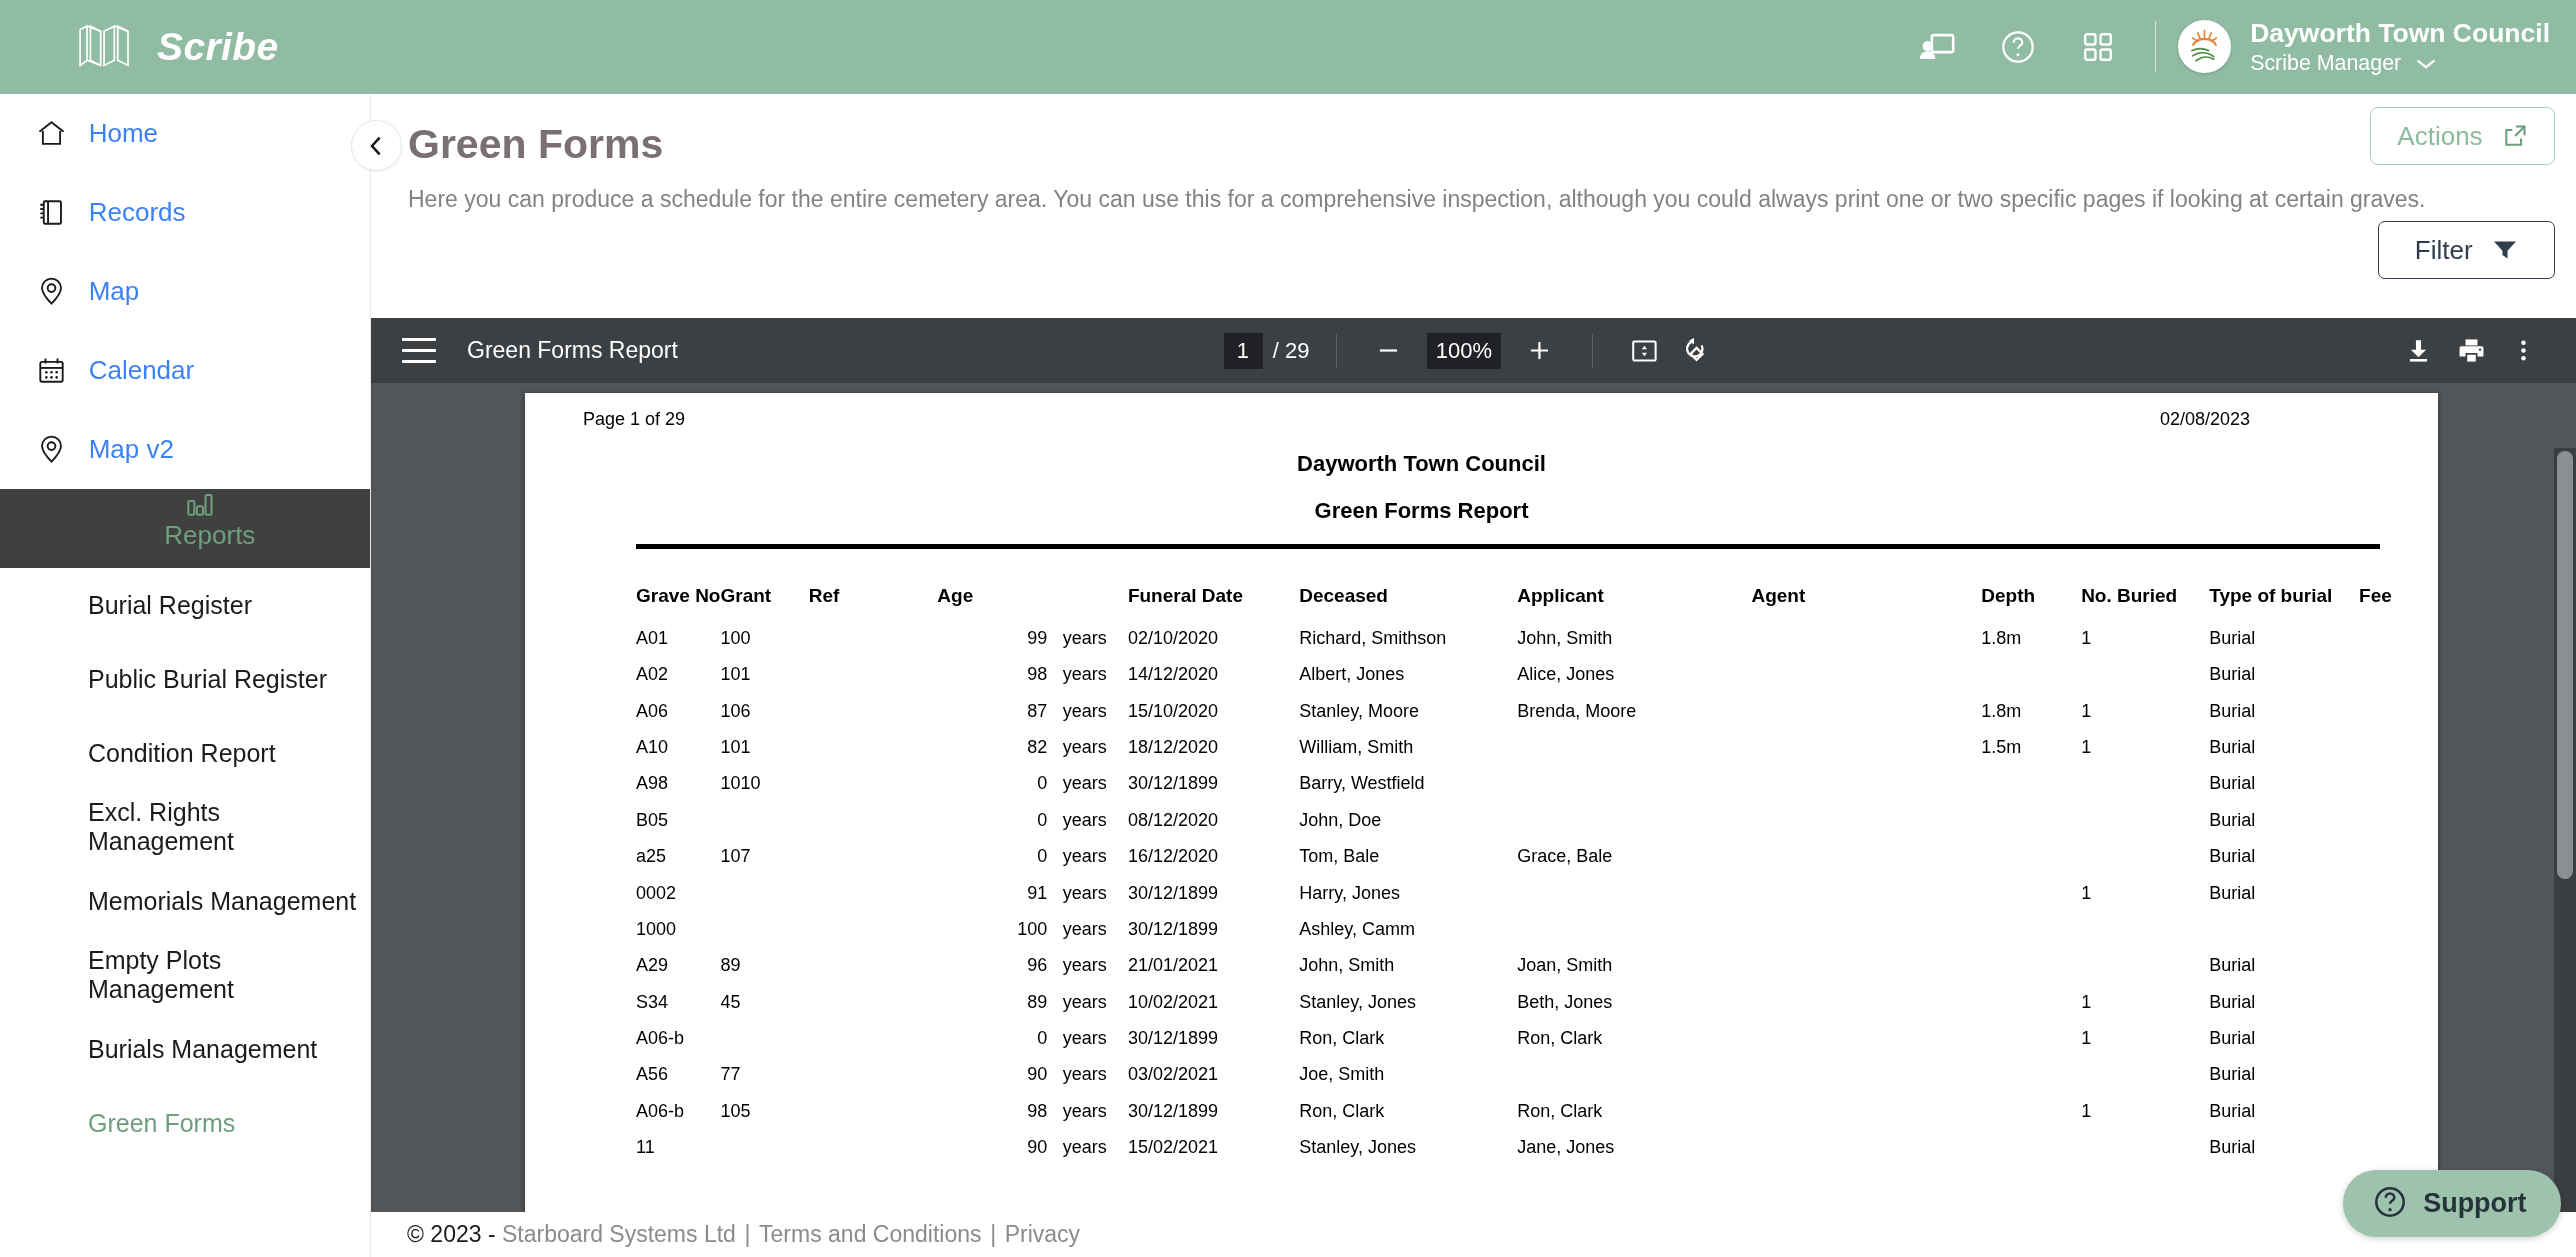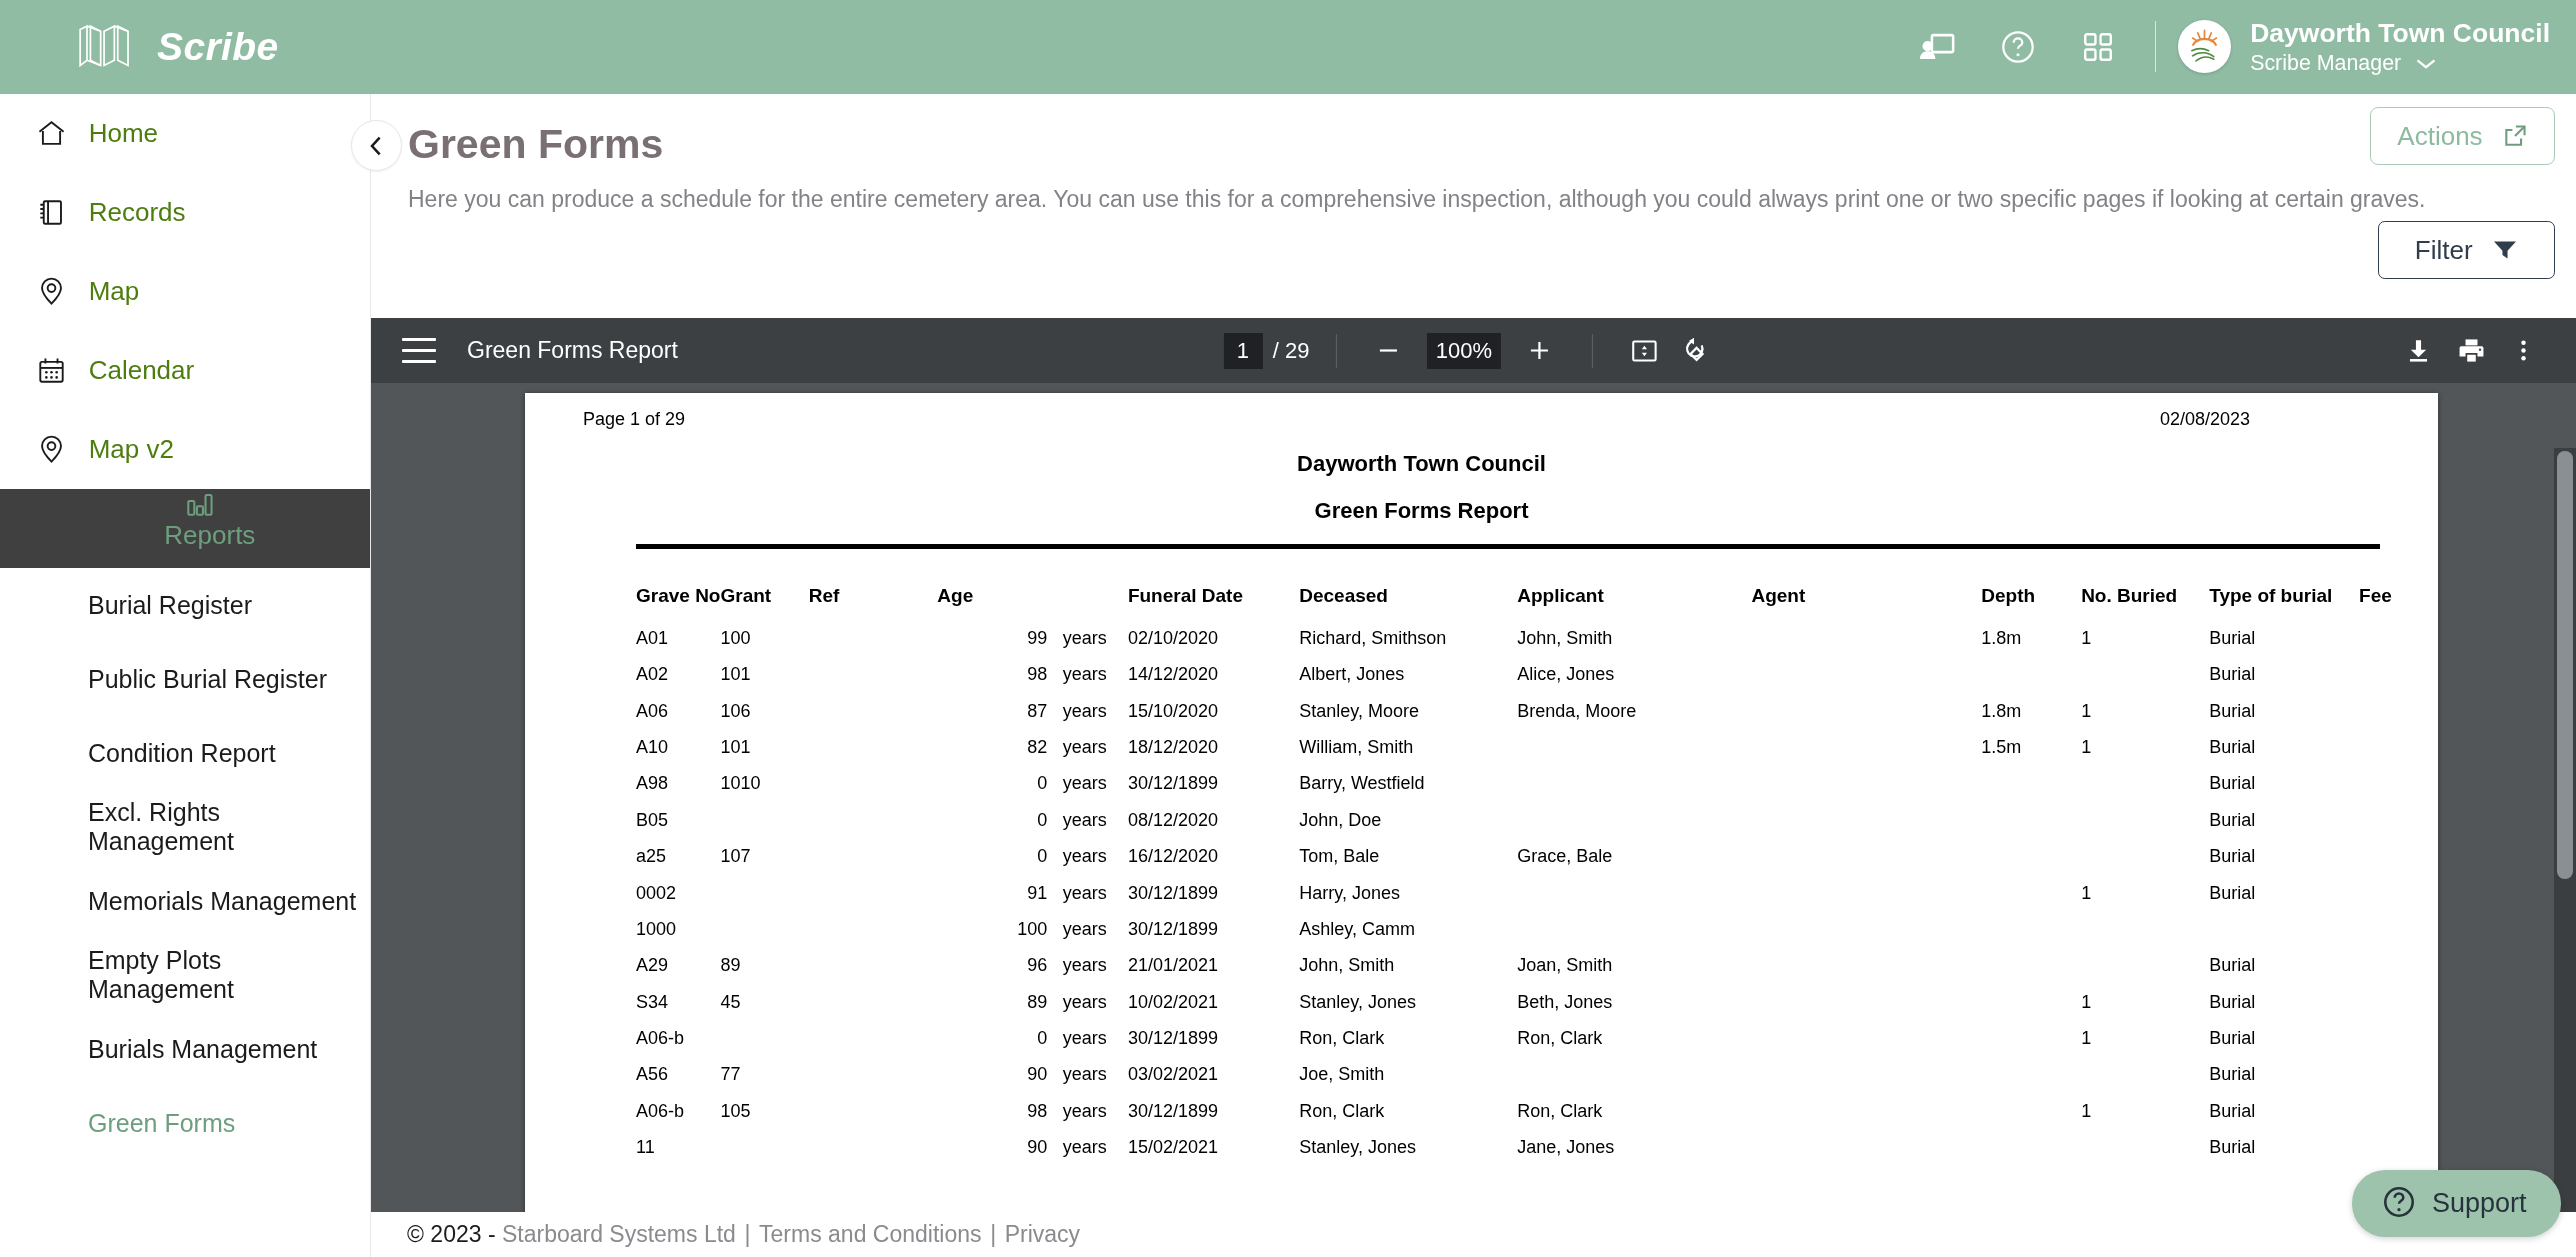--- a/index.html
+++ b/index.html
@@ -39,21 +39,21 @@
   .user-role { color: #ffffff; font-size: 21.4px; }
   .caret { margin-left: 13.7px; display: flex; align-items: center; cursor: pointer; }
 
   
   .sidebar {
     position: absolute; top: 94px; left: 0; width: 371px; height: 1163px;
     background: #ffffff; border-right: 0.9px solid #e8e8e8;
   }
   .nav-item {
     display: flex; align-items: center; height: 79px; padding-left: 36px;
-    cursor: pointer; font-size: 26px; color: #4d7c0f;
+    cursor: pointer; font-size: 26px; color: #3b82f6;
   }
   .nav-item .ico { width: 39px; display: flex; align-items: center; justify-content: flex-start; }
   .nav-item .lbl { margin-left: 13.7px; }
   .nav-item.active { background: #404040; color: #6d9e7e; flex-direction: column; }
   .nav-item.active .lbl { color: #6d9e7e; }
   .sub-item {
     display: flex; align-items: center; height: 74px; padding-left: 88px;
     cursor: pointer; font-size: 25px; color: #1b1b1b;
   }
   .sub-item.active { color: #6d9e7e; }
@@ -171,21 +171,21 @@
   .footer a { color: #8a8a8f; text-decoration: none; cursor: pointer; }
   .footer .pipe { margin: 0 8.6px; }
 
   
   .support {
     position: absolute; right: 15.4px; bottom: 20.5px;
     height: 67px; padding: 0 34px 0 29px; border-radius: 33px;
     background: #9ec3ac; display: flex; align-items: center; cursor: pointer;
     box-shadow: 0 1.7px 6.8px rgba(0,0,0,.18); z-index: 20;
   }
-  .support .lbl { font-size: 27px; font-weight: normal; color: #27333c; margin-left: 15.4px; }
+  .support .lbl { font-size: 27px; font-weight: bold; color: #27333c; margin-left: 15.4px; }
 
   
   .vscroll {
     position: absolute; right: 0; top: 65px; width: 22px; height: 829px;
     background: #3b3e41;
   }
   .vscroll .thumb {
     position: absolute; left: 3.4px; top: 3.4px; width: 15.4px; height: 428px;
     background: #8a8f94; border-radius: 7.7px;
   }

